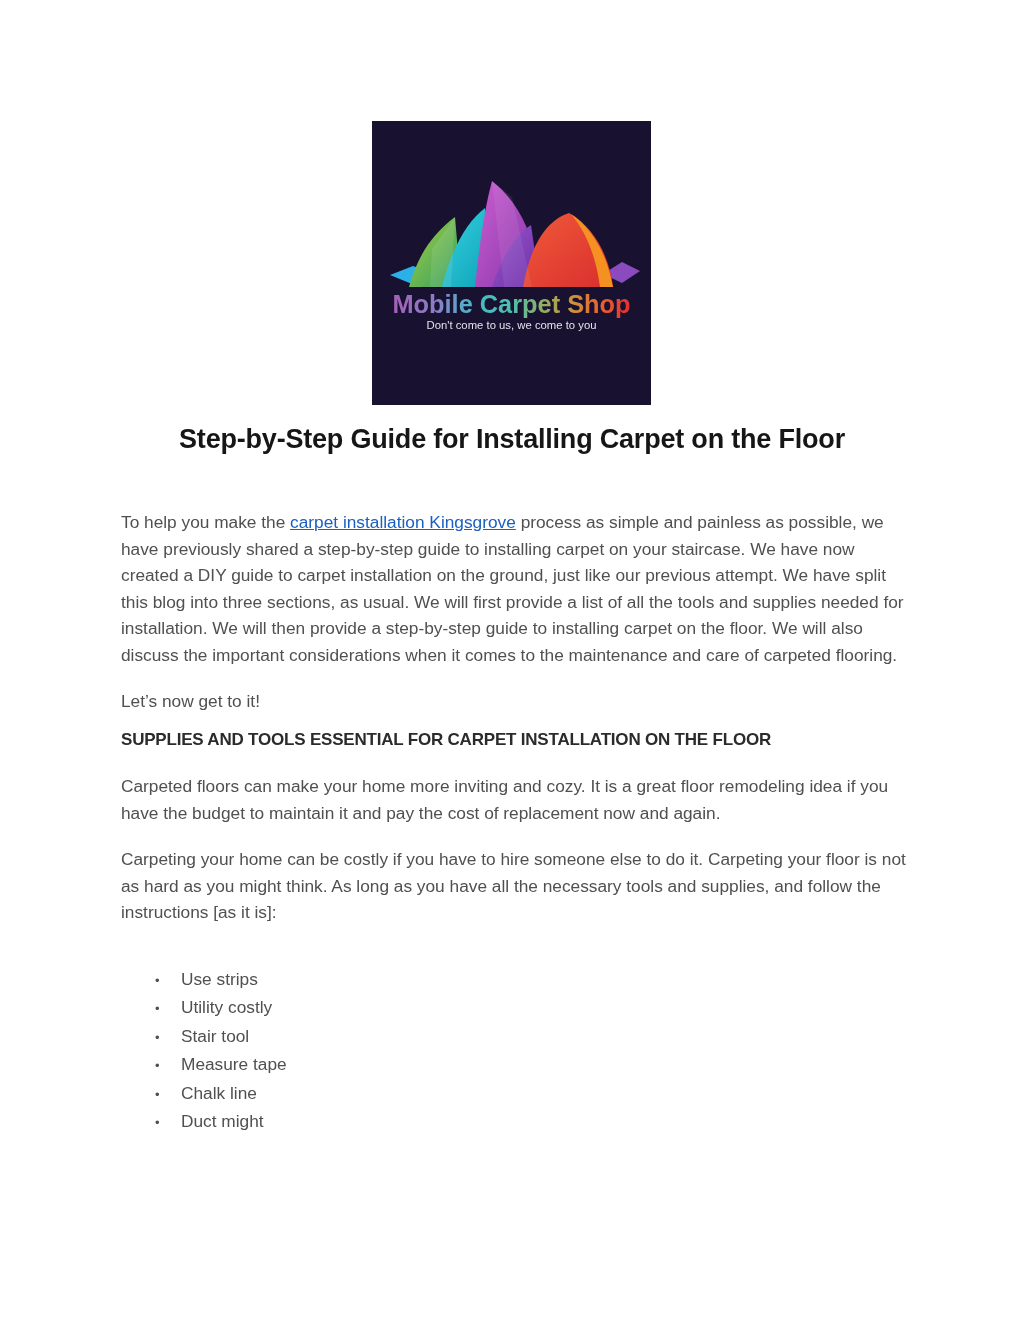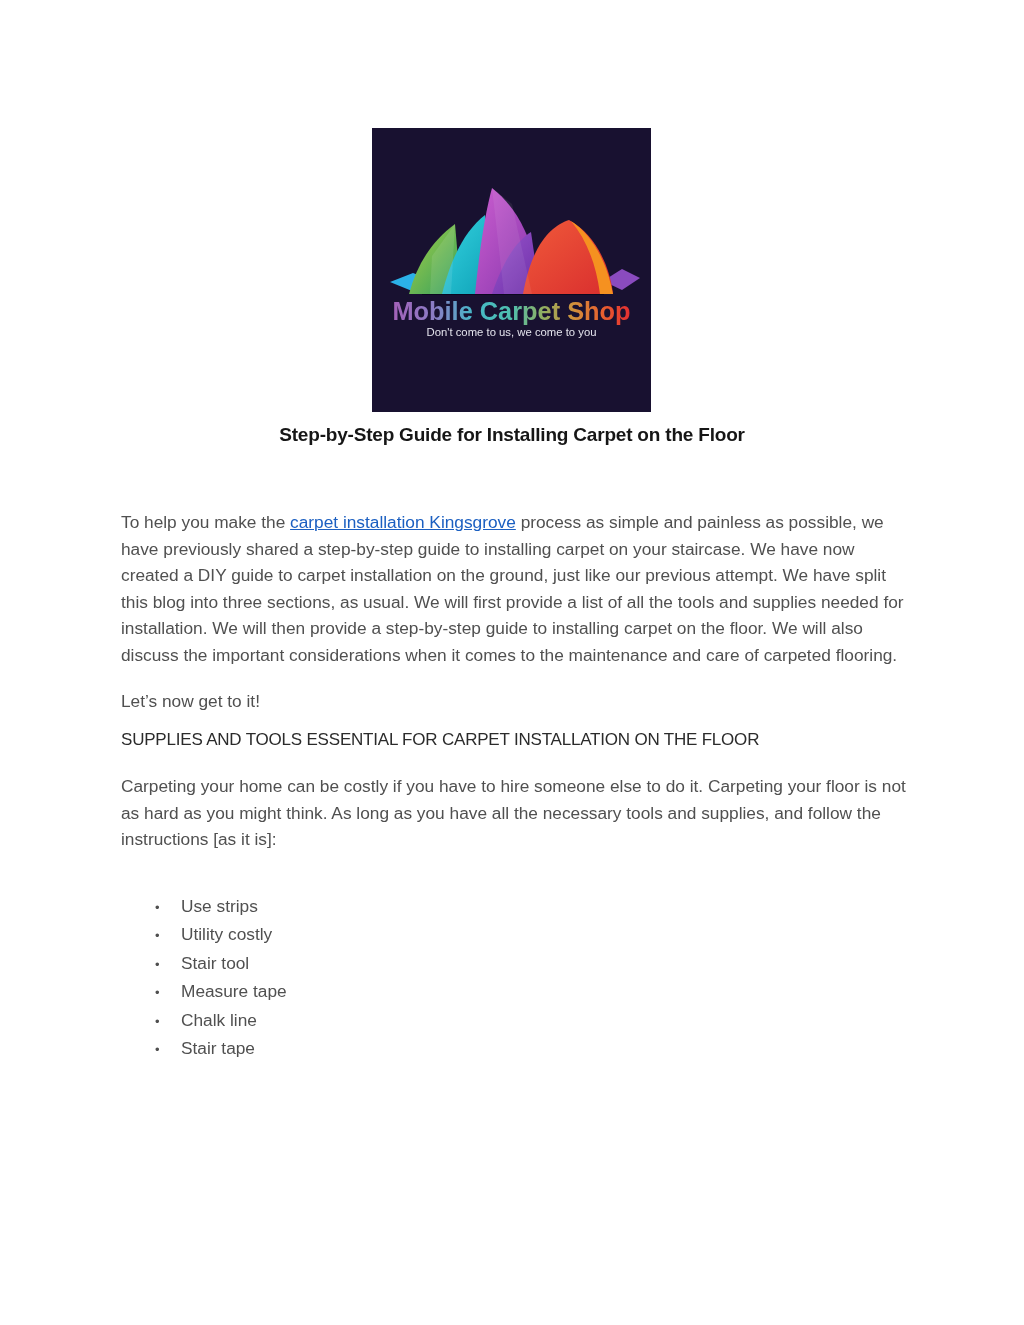--- a/index.html
+++ b/index.html
@@ -1,35 +1,35 @@
 <!DOCTYPE html>
 <html><head>
 <meta charset="utf-8">
 <style>
   html,body { margin:0; padding:0; background:#ffffff; }
   .page {
     position:relative; width:1024px; height:1325px;
     background:#ffffff; font-family:"Liberation Sans", sans-serif;
     overflow:hidden;
   }
-  .logo-wrap { position:absolute; left:372px; top:121px; width:279px; height:284px;margin-top:7px; }
+  .logo-wrap { position:absolute; left:372px; top:121px; width:279px; height:284px; }
   .logo-wrap svg { display:block; width:279px; height:284px; }
   .doc-title {
     position:absolute; top:424px; left:0; width:1024px;
-    text-align:center; font-weight:700; font-size:19px; color:#161616;
+    text-align:center; font-weight:700; font-size:27px; color:#161616;
     letter-spacing:-0.2px;
   }
   .content {
     position:absolute; left:121px; top:509px; width:786px;
     font-size:17.3px; line-height:26.5px; color:#505050;
   }
   .content p { margin:0 0 20px 0; }
   p.lets { margin-bottom:12px; }
   .section-heading {
-    font-weight:400; color:#2b2b2b; font-size:17px;
+    font-weight:700; color:#2b2b2b; font-size:17px;
     margin:0 0 24px 0; letter-spacing:-0.2px;
   }
   p.para3 { margin-bottom:40px; }
   a.doc-link { font-weight:400; text-decoration:underline; cursor:pointer; }
   ul.supplies { list-style:none; margin:21px 0 0 0; padding:0; }
   ul.supplies li { line-height:26.5px; padding-left:34px; }
   ul.supplies .bullet {
     display:inline-block; width:26px; font-size:13px; color:#4f4f4f;
     vertical-align:baseline;
   }
@@ -99,26 +99,27 @@
   <div class="doc-title">Step-by-Step Guide for Installing Carpet on the Floor</div>
 
   <div class="content">
 
     <p><span>To help you make the </span><a class="doc-link" style="color:#1b5fc1">carpet installation Kingsgrove</a><span> process as simple and painless as possible, we have previously shared a step-by-step guide to installing carpet on your staircase. We have now created a DIY guide to carpet installation on the ground, just like our previous attempt. We have split this blog into three sections, as usual. We will first provide a list of all the tools and supplies needed for installation. We will then provide a step-by-step guide to installing carpet on the floor. We will also discuss the important considerations when it comes to the maintenance and care of carpeted flooring.</span></p>
 
     <p class="lets">Let’s now get to it!</p>
 
     <p class="section-heading">SUPPLIES AND TOOLS ESSENTIAL FOR CARPET INSTALLATION ON THE FLOOR</p>
 
+    <p>Carpeted floors can make your home more inviting and cozy. It is a great floor remodeling idea if you have the budget to maintain it and pay the cost of replacement now and again.</p>
 
     <p class="para3">Carpeting your home can be costly if you have to hire someone else to do it. Carpeting your floor is not as hard as you might think. As long as you have all the necessary tools and supplies, and follow the instructions [as it is]:</p>
 
     <ul class="supplies">
         <li><span class="bullet">•</span><span>Use strips</span></li>
         <li><span class="bullet">•</span><span>Utility costly</span></li>
         <li><span class="bullet">•</span><span>Stair tool</span></li>
         <li><span class="bullet">•</span><span>Measure tape</span></li>
         <li><span class="bullet">•</span><span>Chalk line</span></li>
-        <li><span class="bullet">•</span><span>Stair tape</span></li>
+        <li><span class="bullet">•</span><span>Duct might</span></li>
       </ul>
 
   </div>
 </div>
 
 </body></html>

